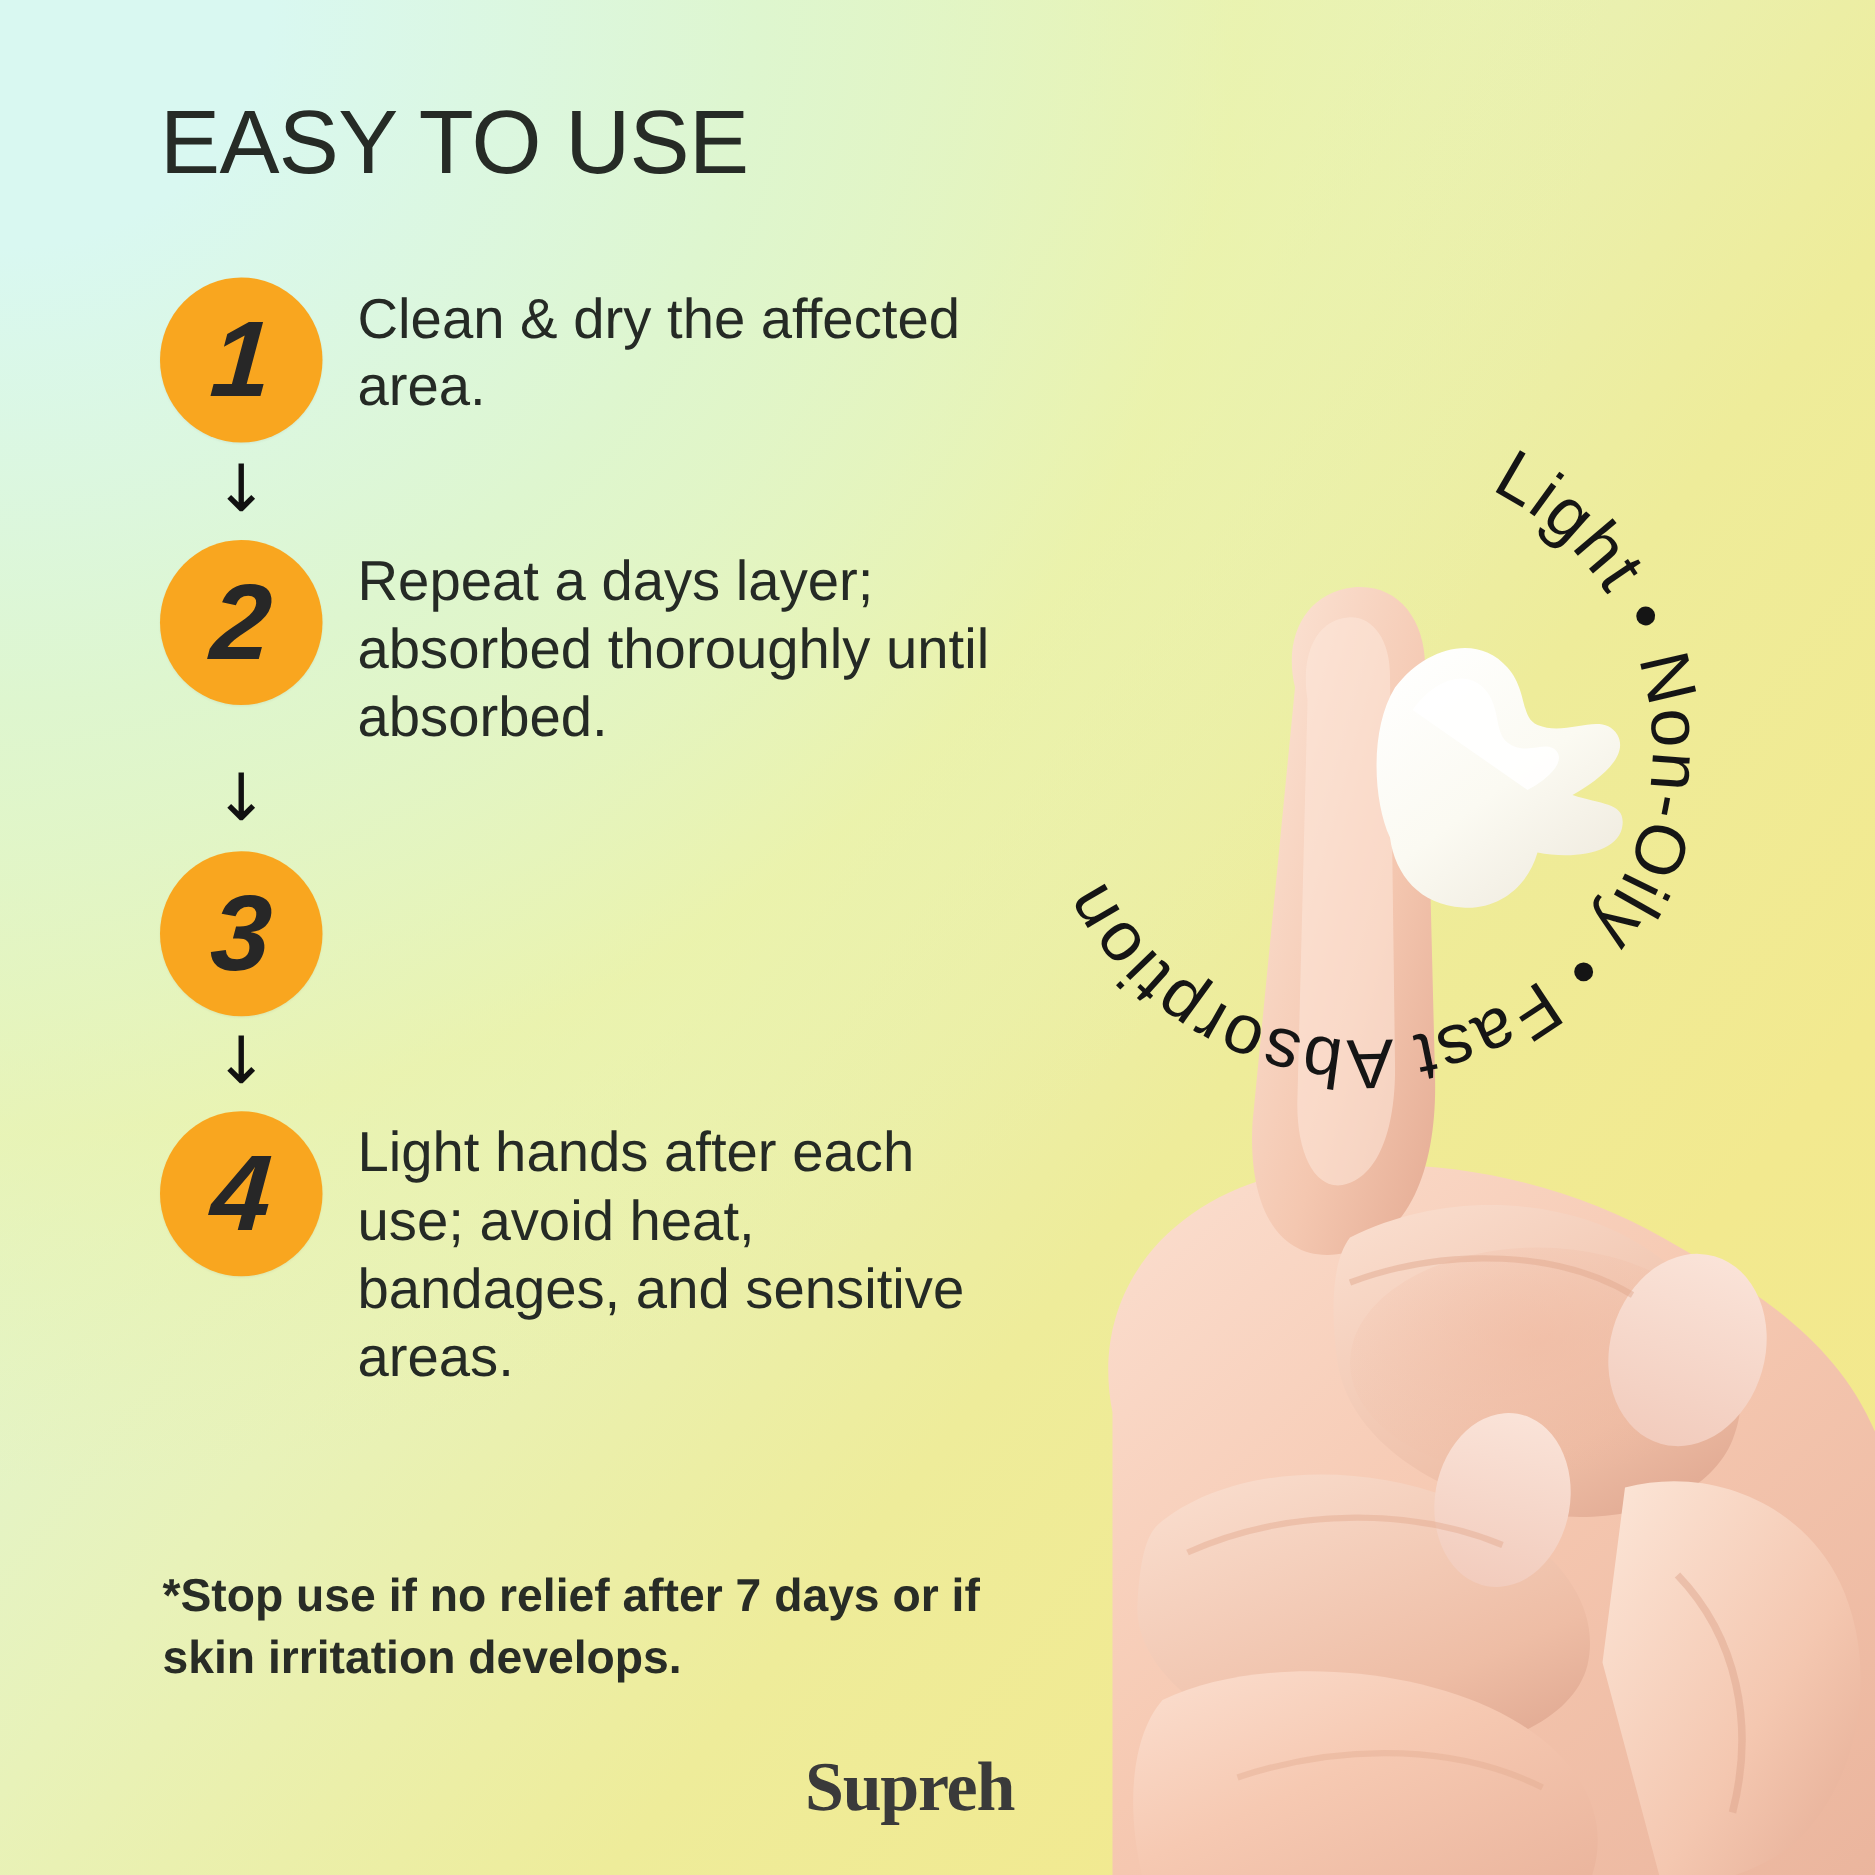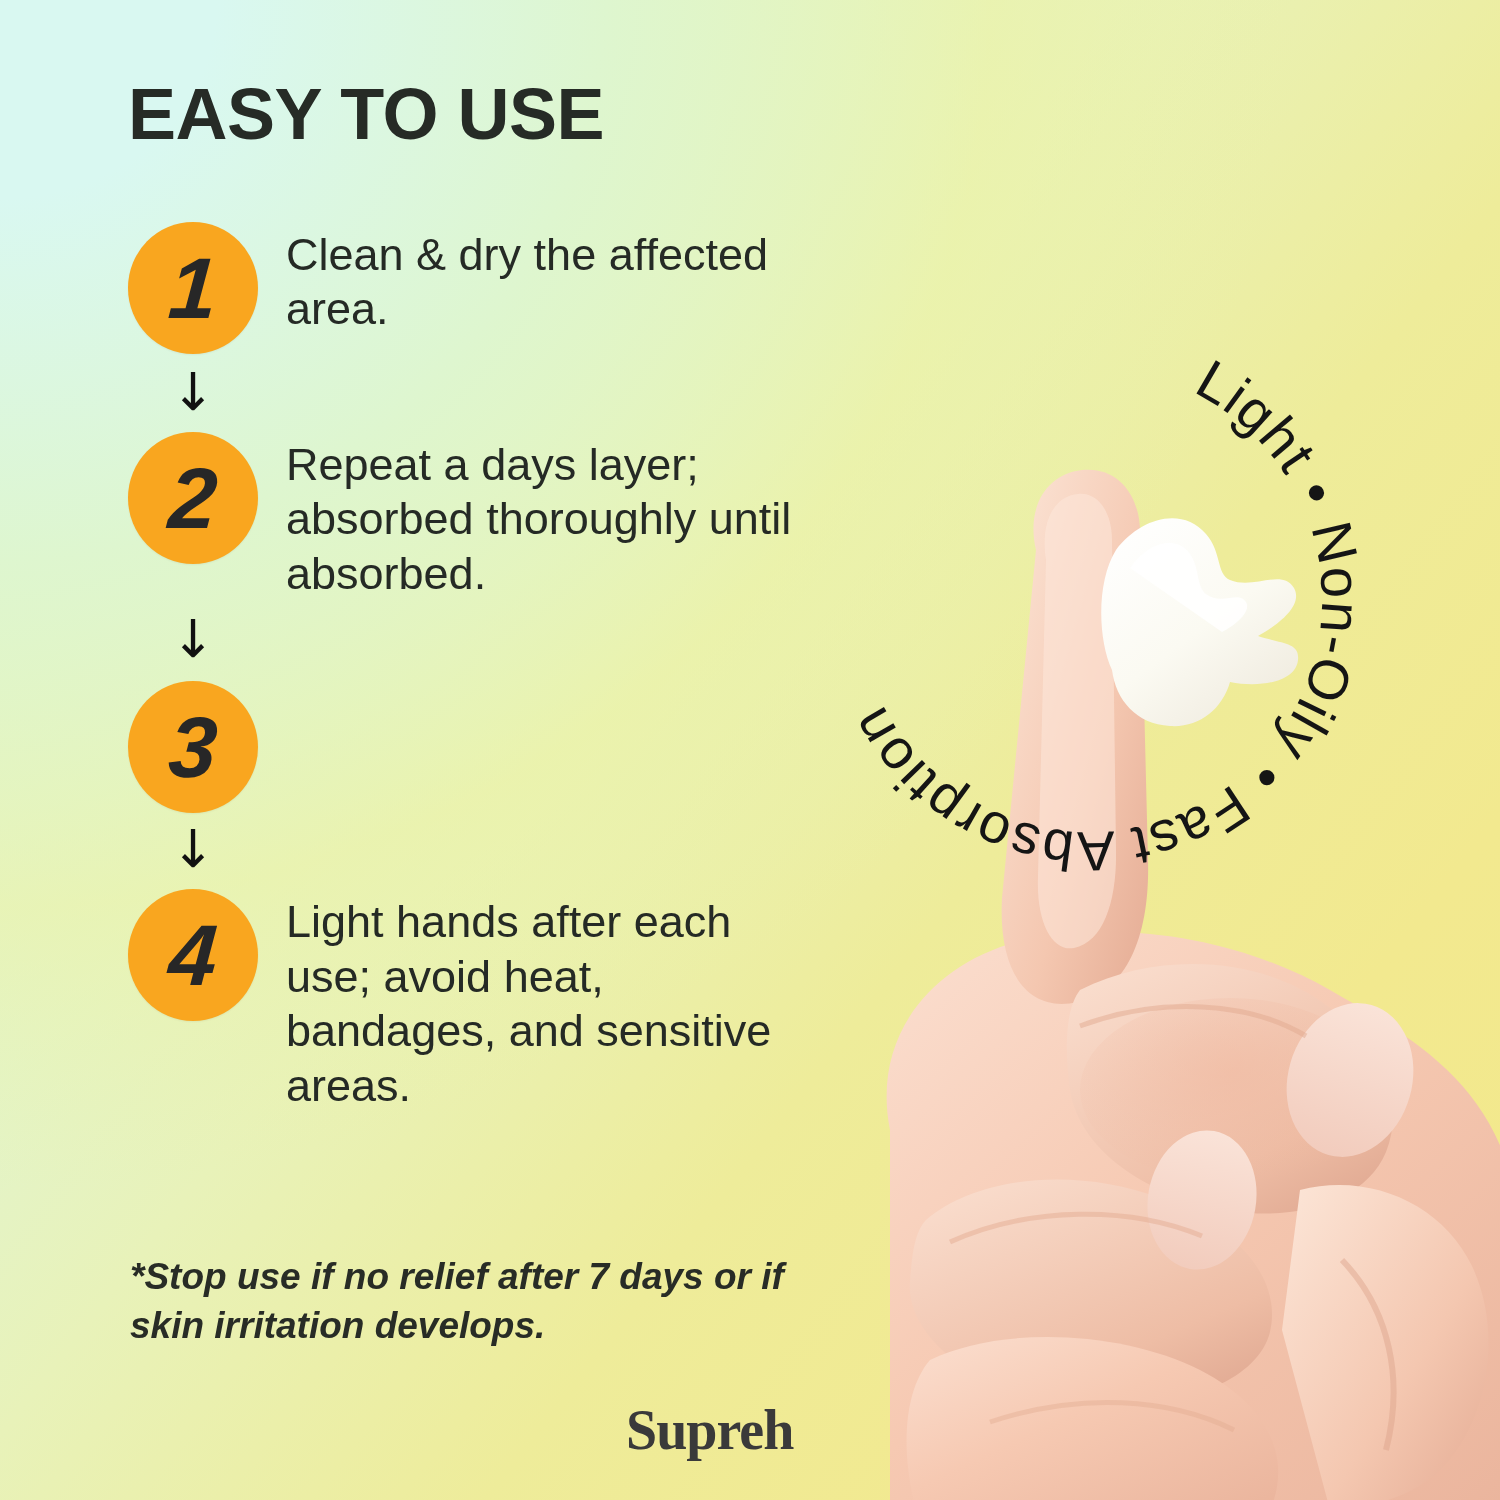--- a/index.html
+++ b/index.html
@@ -15,21 +15,21 @@
     width:1500px; height:1500px;
     background:
       radial-gradient(120% 110% at 0% 0%, #d9f8f1 0%, #d9f8f1 12%, rgba(222,246,206,0.95) 34%, rgba(236,243,166,0.6) 55%, rgba(240,238,150,0) 72%),
       linear-gradient(128deg, #d6f7f2 0%, #ddf6dd 18%, #e8f2b9 42%, #eeec9a 62%, #f2e98f 80%, #f3e88b 100%);
     overflow:hidden;
   }
 
   
   #title {
     position:absolute; left:128px; top:78px;
-    font-size:72px; font-weight:700; letter-spacing:-0.5px;
+    font-size:72px; font-weight:400; letter-spacing:-0.5px;
     color:#262b26; line-height:1;
   }
 
   
   #steps { position:absolute; left:128px; top:208px; width:680px; }
 
   .step { position:relative; display:flex; align-items:flex-start; }
   .step-badge {
     flex:0 0 auto;
     width:130px; height:132px; border-radius:50%;
@@ -67,27 +67,27 @@
   #step-2 { margin-top:8px; }
   #arrow-2 { margin-top:6px; }
   #step-3 { margin-top:10px; }
   #arrow-3 { margin-top:4px; }
   #step-4 { margin-top:8px; }
 
   
   #disclaimer {
     position:absolute; left:130px; top:1253px; width:700px;
     font-size:37px; line-height:1.32;
-    font-weight:700; font-style:italic;
+    font-weight:700; 
     color:#282c26;
   }
 
   
   #brand {
-    position:absolute; left:626px; top:1398px;
+    position:absolute; left:644px; top:1398px;
     font-family:"Liberation Serif", serif;
     font-size:56px; font-weight:700;
     color:#3a3a3a; letter-spacing:-1px;
   }
 
   
   #arc-wrap {
     position:absolute; left:790px; top:300px;
     width:600px; height:600px;
     pointer-events:none;

